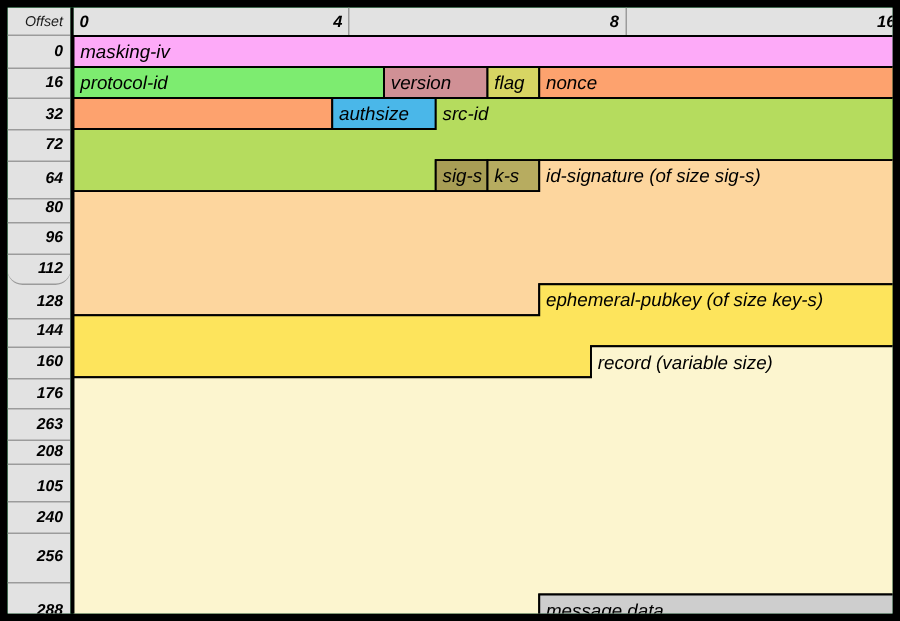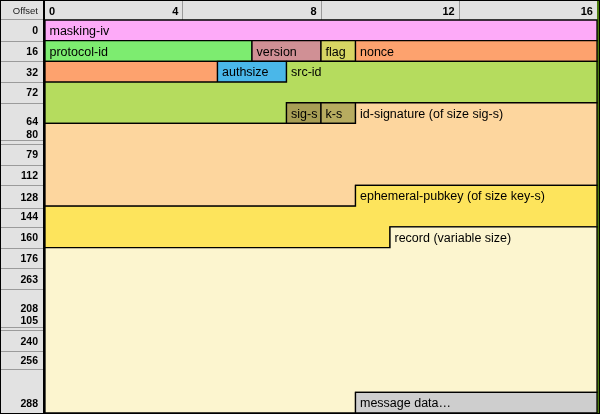--- a/index.html
+++ b/index.html
@@ -1,19 +1,20 @@
 <!DOCTYPE html>
 <html><head>
 <meta charset="utf-8">
 <style>
   html,body{margin:0;padding:0;background:#fff;}
   .frame{
     position:relative;width:600px;height:414px;box-sizing:border-box;
-    background:#4d7c0f;border:1px solid #000000;overflow:hidden;
+    background:#15803d;border:5px solid #000000;overflow:hidden;
     font-family:"Liberation Sans",sans-serif;
+    font-style:italic;
   }
   .corner{
     position:absolute;left:0;top:0;width:42px;height:19px;box-sizing:border-box;
     background:#e2e2e2;border-bottom:1px solid #9b9b9b;
     display:flex;align-items:center;justify-content:flex-end;padding-right:5px;
     font-size:9.5px;color:#1a1a1a;
   }
   .colhead{
     position:absolute;left:44px;top:0;width:552px;height:19px;
     background:#e2e2e2;display:flex;
@@ -46,44 +47,41 @@
   </div>
   <div class="colhead" id="colhead">
       <div class="colcell first">
         <span>0</span>
         <span>4</span>
       </div>
       <div class="colcell">
         <span>8</span>
       </div>
       <div class="colcell">
-        <span>12</span>
-      </div>
-      <div class="colcell">
         <span>16</span>
       </div>
     </div>
   <div class="offsets" id="offsets">
       <div class="offcell" style="top: 0px; height: 21.6842px;">0</div>
       <div class="offcell" style="top: 20.6842px; height: 21.6842px;">16</div>
       <div class="offcell" style="top: 41.3684px; height: 21.6842px;">32</div>
       <div class="offcell" style="top: 62.0526px; height: 21.6842px;">72</div>
-      <div class="offcell" style="top: 82.7368px; height: 38px;">64</div>
+      <div class="offcell" style="top: 82.7368px; height: 26px;">64</div>
       <div class="offcell" style="top: 103.421px; height: 21.6842px;">80</div>
-      <div class="offcell" style="top: 124.105px; height: 21.6842px;">79</div>
-      <div class="offcell" style="top: 144.789px; height: 21.6842px;">112</div>
+      <div class="offcell" style="top: 124.105px; height: 21.6842px;">96</div>
+      <div class="offcell" style="top: 144.789px; height: 21.6842px; border-radius: 10px;">112</div>
       <div class="offcell" style="top: 167px; height: 21.6842px;">128</div>
       <div class="offcell" style="top: 186.158px; height: 21.6842px;">144</div>
       <div class="offcell" style="top: 206.842px; height: 21.6842px; padding-left: 12px;">160</div>
       <div class="offcell" style="top: 227.526px; height: 21.6842px;">176</div>
       <div class="offcell" style="top: 248.211px; height: 21.6842px;">263</div>
-      <div class="offcell" style="top: 268.895px; height: 39px;">208</div>
+      <div class="offcell" style="top: 268.895px; height: 17px;">208</div>
       <div class="offcell" style="top: 289.579px; height: 21.6842px;">105</div>
       <div class="offcell" style="top: 310.263px; height: 21.6842px;">240</div>
-      <div class="offcell" style="top: 330.947px; height: 19px;">256</div>
+      <div class="offcell" style="top: 330.947px; height: 34px;">256</div>
       <div class="offcell" style="top: 351.632px; height: 21.6842px; margin-top: 44px;">272</div>
       <div class="offcell" style="top: 372.316px; height: 20.6842px; border-bottom: none;">288</div>
     </div>
   <div class="vsep"></div>
   <svg id="grid" width="553" height="395">
       <polygon points="0.00,0.00 552.00,0.00 552.00,20.68 0.00,20.68" fill="#fdaaf8" stroke="#000000" stroke-width="1.3"></polygon>
       <text x="4.50" y="10.84" dominant-baseline="central">masking-iv</text>
       <polygon points="0.00,20.68 207.00,20.68 207.00,41.37 0.00,41.37" fill="#7dec70" stroke="#000000" stroke-width="1.3"></polygon>
       <text x="4.50" y="31.53" dominant-baseline="central">protocol-id</text>
       <polygon points="207.00,20.68 276.00,20.68 276.00,41.37 207.00,41.37" fill="#d09095" stroke="#000000" stroke-width="1.3"></polygon>

